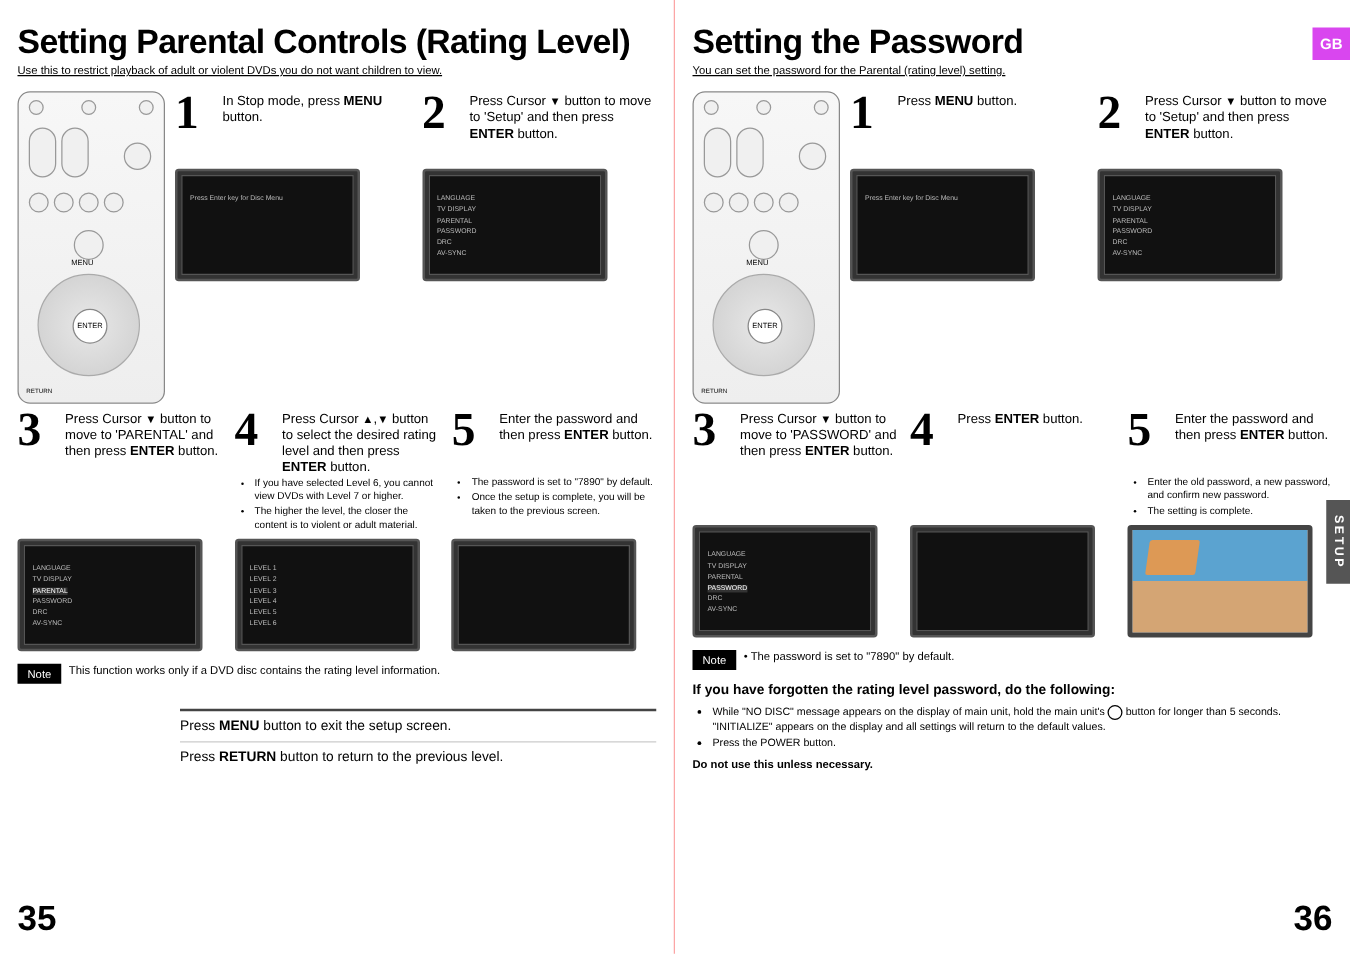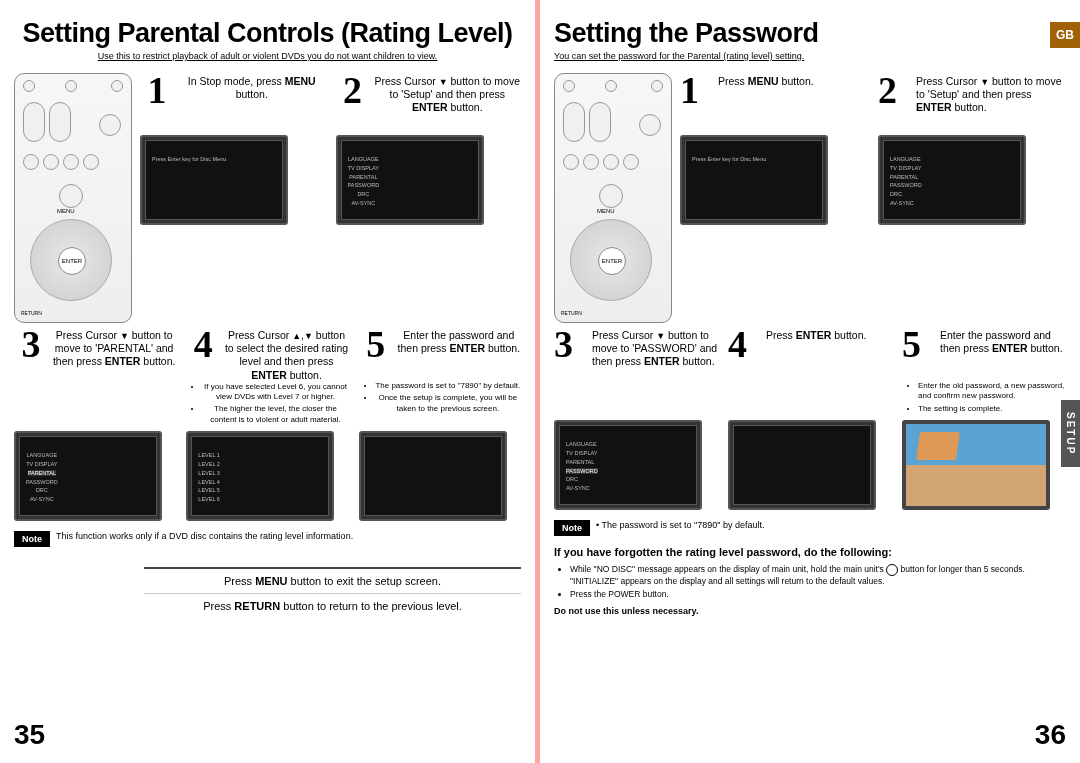--- a/index.html
+++ b/index.html
@@ -1,22 +1,22 @@
 <!DOCTYPE html>
 <html><head>
 <meta charset="utf-8">
 <style>
   * { box-sizing: border-box; margin: 0; padding: 0; }
   body { font-family: Arial, Helvetica, sans-serif; background: #fff; width: 1080px; height: 763px; position: relative; overflow: hidden; font-size: 10px; }
   .page { display: flex; width: 100%; height: 100%; }
   .half { width: 50%; padding: 18px 14px 12px 14px; position: relative; }
-  .half-left { border-right: 5px solid #fca5a5; text-align: center; }
+  .half-left { border-right: 1px solid #fca5a5; }
   h1 { font-size: 27px; font-weight: bold; letter-spacing: -0.5px; margin-bottom: 2px; }
   .subtitle { font-size: 9px; margin-bottom: 12px; text-decoration: underline; }
-  .gb-badge { position: absolute; right: 0; top: 22px; background: #a16207; color: #fff; font-weight: bold; font-size: 12px; padding: 6px 6px; }
+  .gb-badge { position: absolute; right: 0; top: 22px; background: #d946ef; color: #fff; font-weight: bold; font-size: 12px; padding: 6px 6px; }
   .content-area { display: flex; gap: 8px; }
   .remote-col { width: 118px; flex-shrink: 0; }
   .remote { width: 118px; height: 250px; border: 1px solid #888; border-radius: 10px; background: linear-gradient(#f7f7f7,#eee); position: relative; padding: 6px; }
   .rbtn { border-radius: 50%; border: 1px solid #999; background: #f0f0f0; position: absolute; }
   .big-cross { width: 82px; height: 82px; border-radius: 50%; background: radial-gradient(#e8e8e8,#ccc); position: absolute; left: 15px; top: 145px; border: 1px solid #aaa; }
   .big-cross .center { width: 28px; height: 28px; border-radius: 50%; background: #fff; border:1px solid #888; position: absolute; left: 27px; top: 27px; font-size:6px; display:flex;align-items:center;justify-content:center;}
   .steps-col { flex: 1; }
   .step-row { display: flex; gap: 10px; margin-bottom: 8px; }
   .step-box { flex: 1; display: flex; gap: 4px; min-height: 54px; }
   .step-num { font-size: 38px; font-weight: bold; line-height: 0.9; font-family: Georgia, serif; width: 34px; flex-shrink: 0; }
@@ -24,21 +24,21 @@
   .step-text b { font-weight: bold; }
   .screen-row { display: flex; gap: 10px; margin-bottom: 10px; }
   .screen { flex:1; }
   .tv { width: 148px; height: 90px; background: #333; border: 2px solid #555; border-radius: 3px; padding: 3px; position: relative; color:#bbb; font-size:5px;}
   .tv-inner { width:100%; height:100%; background:#111; border:1px solid #555;}
   .tv-menu { position:absolute; left:10px; top:18px; font-size:5.5px; line-height:1.6;}
   .tv-menu .sel { color:#fff; background:#333;}
   .bullets { font-size: 8px; line-height: 1.3; padding-left: 6px; }
   .bullets li { list-style: disc; margin-left: 10px; margin-bottom:2px;}
   .note-row { margin-top: 8px; font-size: 9px; display:flex; gap:6px; align-items:flex-start;}
-  .note-badge { background: #000; color: #fff; font-weight: bold; font-size: 9px; padding: 3px 8px; flex-shrink:0;}
+  .note-badge { background: #000; color: #fff; font-weight: normal; font-size: 9px; padding: 3px 8px; flex-shrink:0;}
   .footer-line { font-size: 11px; padding: 6px 0; border-top: 1px solid #ccc; }
   .footer-line:first-of-type{ border-top:2px solid #444;}
   .page-num { position: absolute; bottom: 12px; font-size: 28px; font-weight: bold; }
   .page-num.left { left: 14px; }
   .page-num.right { right: 14px; }
   .arrow-down::after { content: "▼"; font-size: 9px; }
   .arrow-up::after { content: "▲"; font-size: 9px; }
   .side-tab { position: absolute; right: 0; top: 400px; background: #555; color: #fff; font-size: 10px; font-weight: bold; writing-mode: vertical-rl; padding: 12px 4px; letter-spacing: 2px;}
   .right-bullets { font-size: 8.5px; line-height: 1.3; margin: 6px 0 6px 4px;}
   .right-bullets li { list-style: disc; margin-left: 12px; margin-bottom: 2px;}

